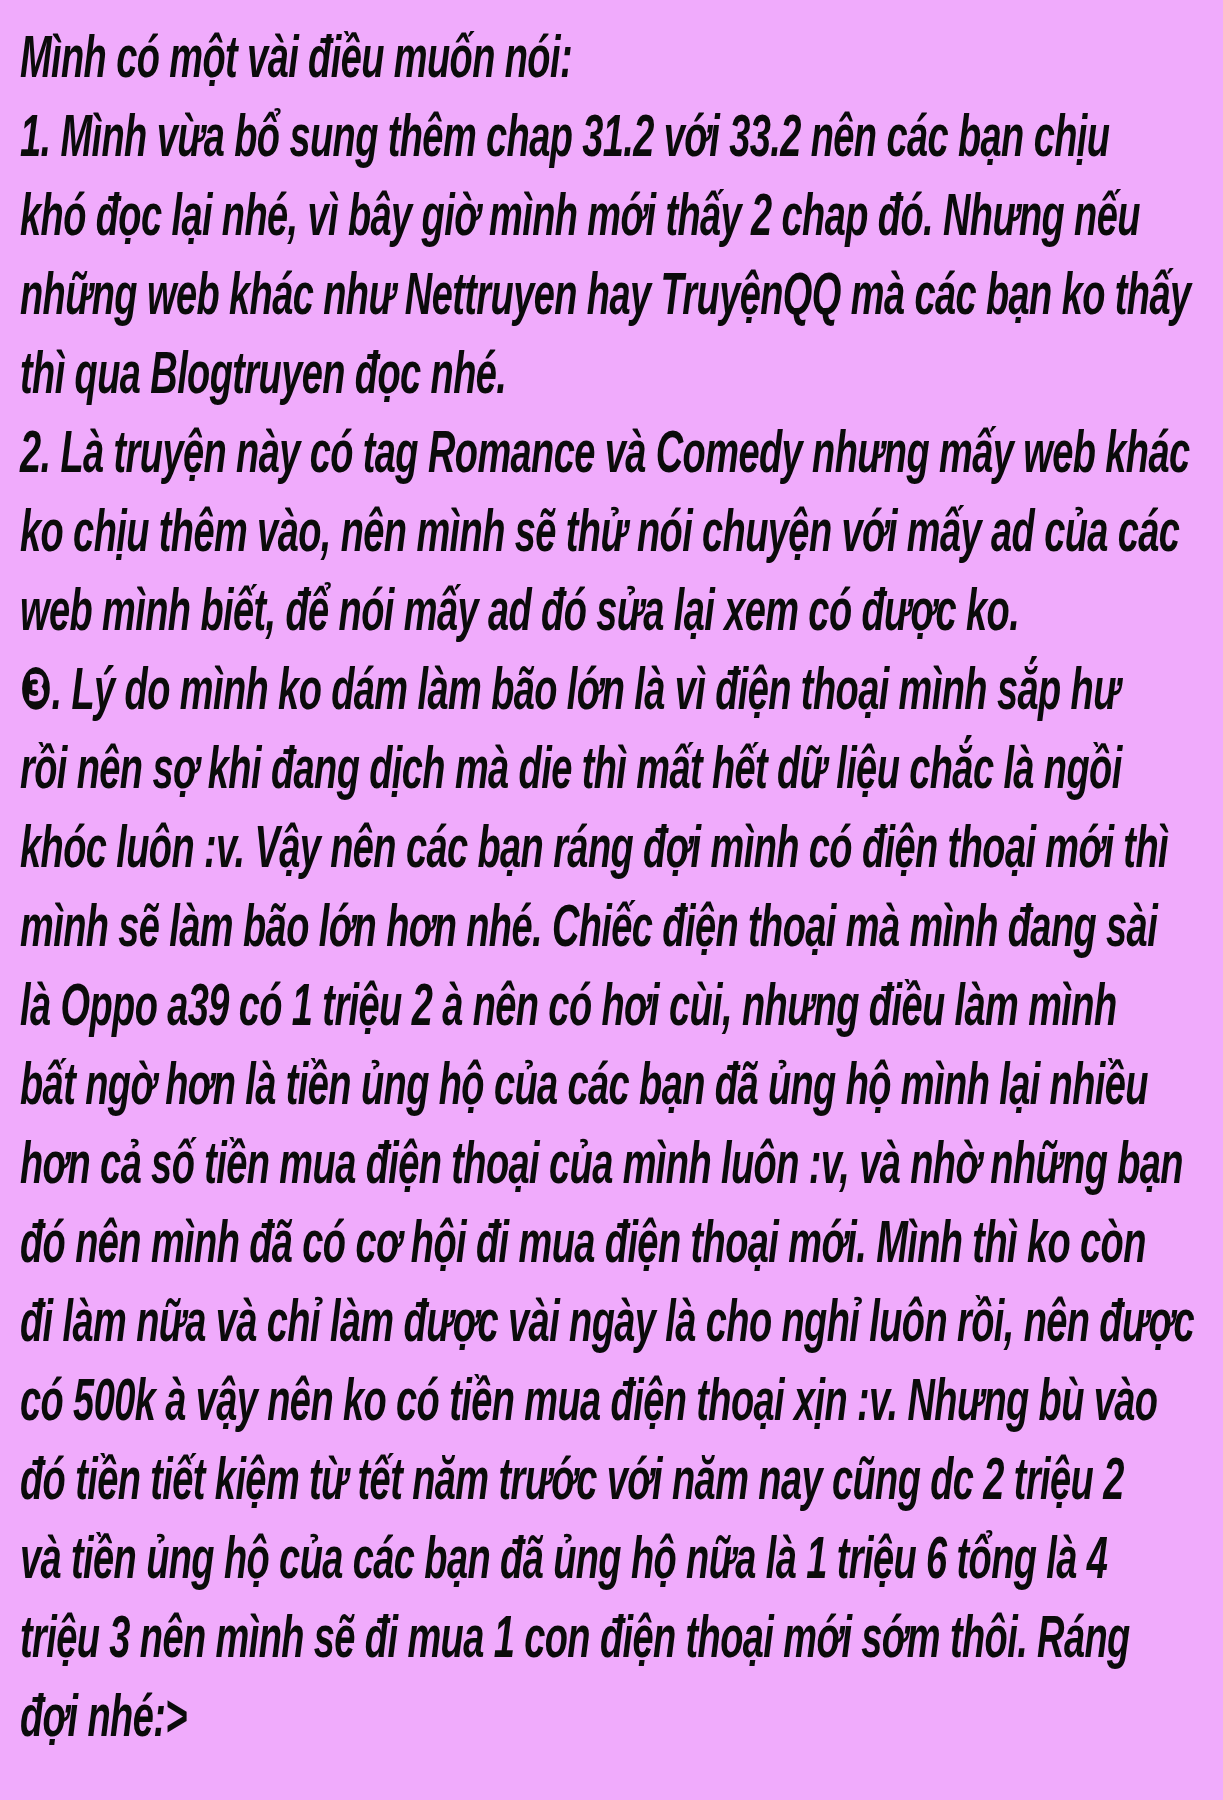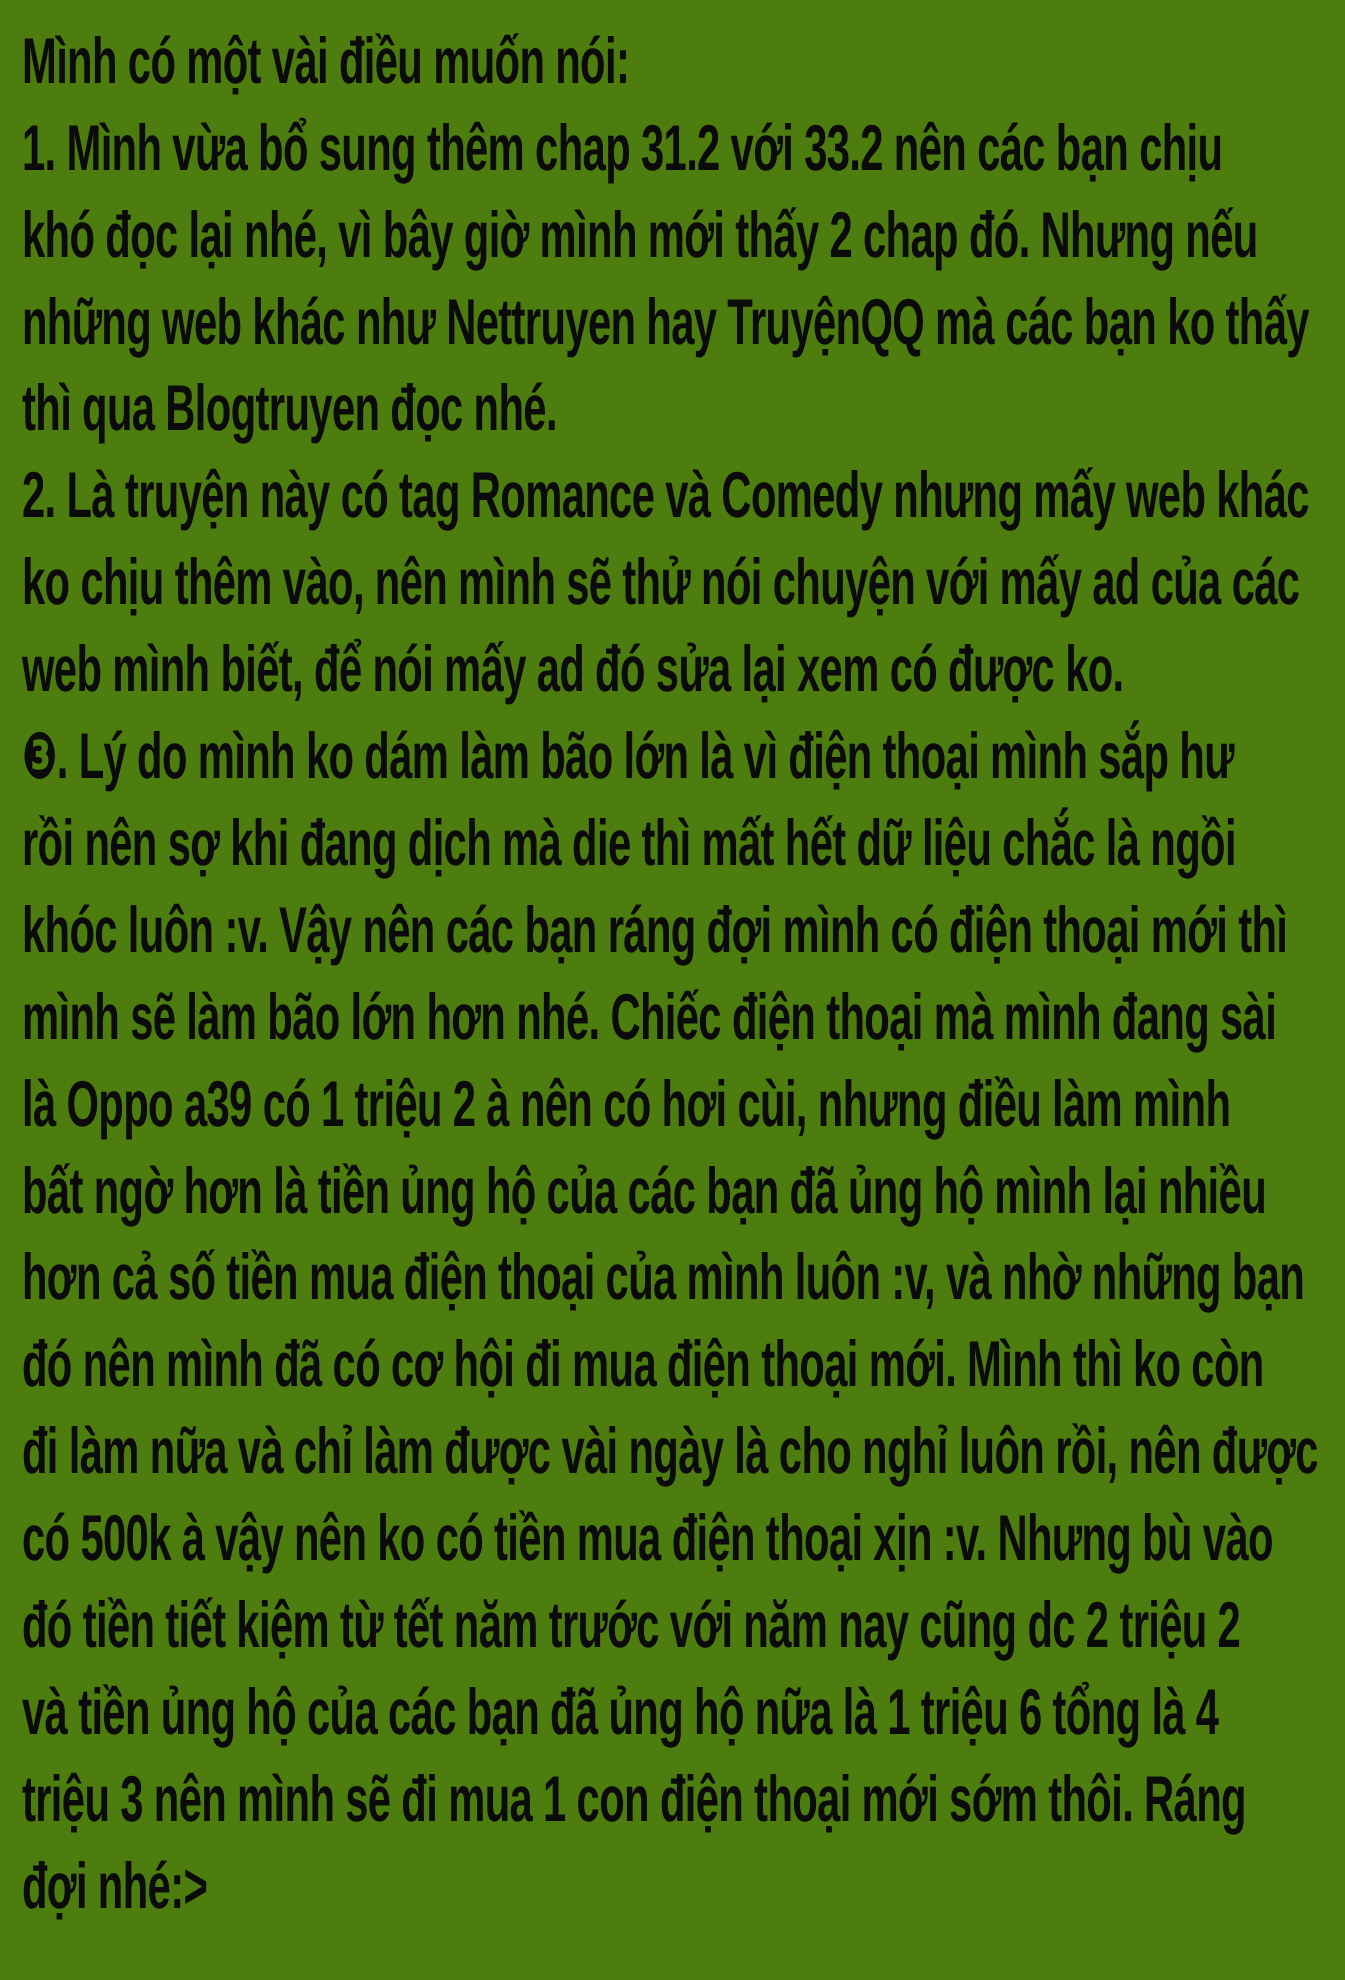--- a/index.html
+++ b/index.html
@@ -10,21 +10,22 @@
   body {
     width: 1223px;
     height: 1800px;
     overflow: hidden;
   }
   .page {
     box-sizing: border-box;
     width: 1223px;
     height: 1800px;
     padding: 18px 0 0 20px;
-    background: #4d7c0f;
+    background: #f0abfc;
+    font-style: italic;
   }
   .line {
     height: 79px;
     line-height: 79px;
     white-space: nowrap;
     font-family: "Liberation Sans", "DejaVu Sans", sans-serif;
     font-weight: 700;
     font-size: 38px;
     letter-spacing: -0.6px;
     color: #0b0b0b;

